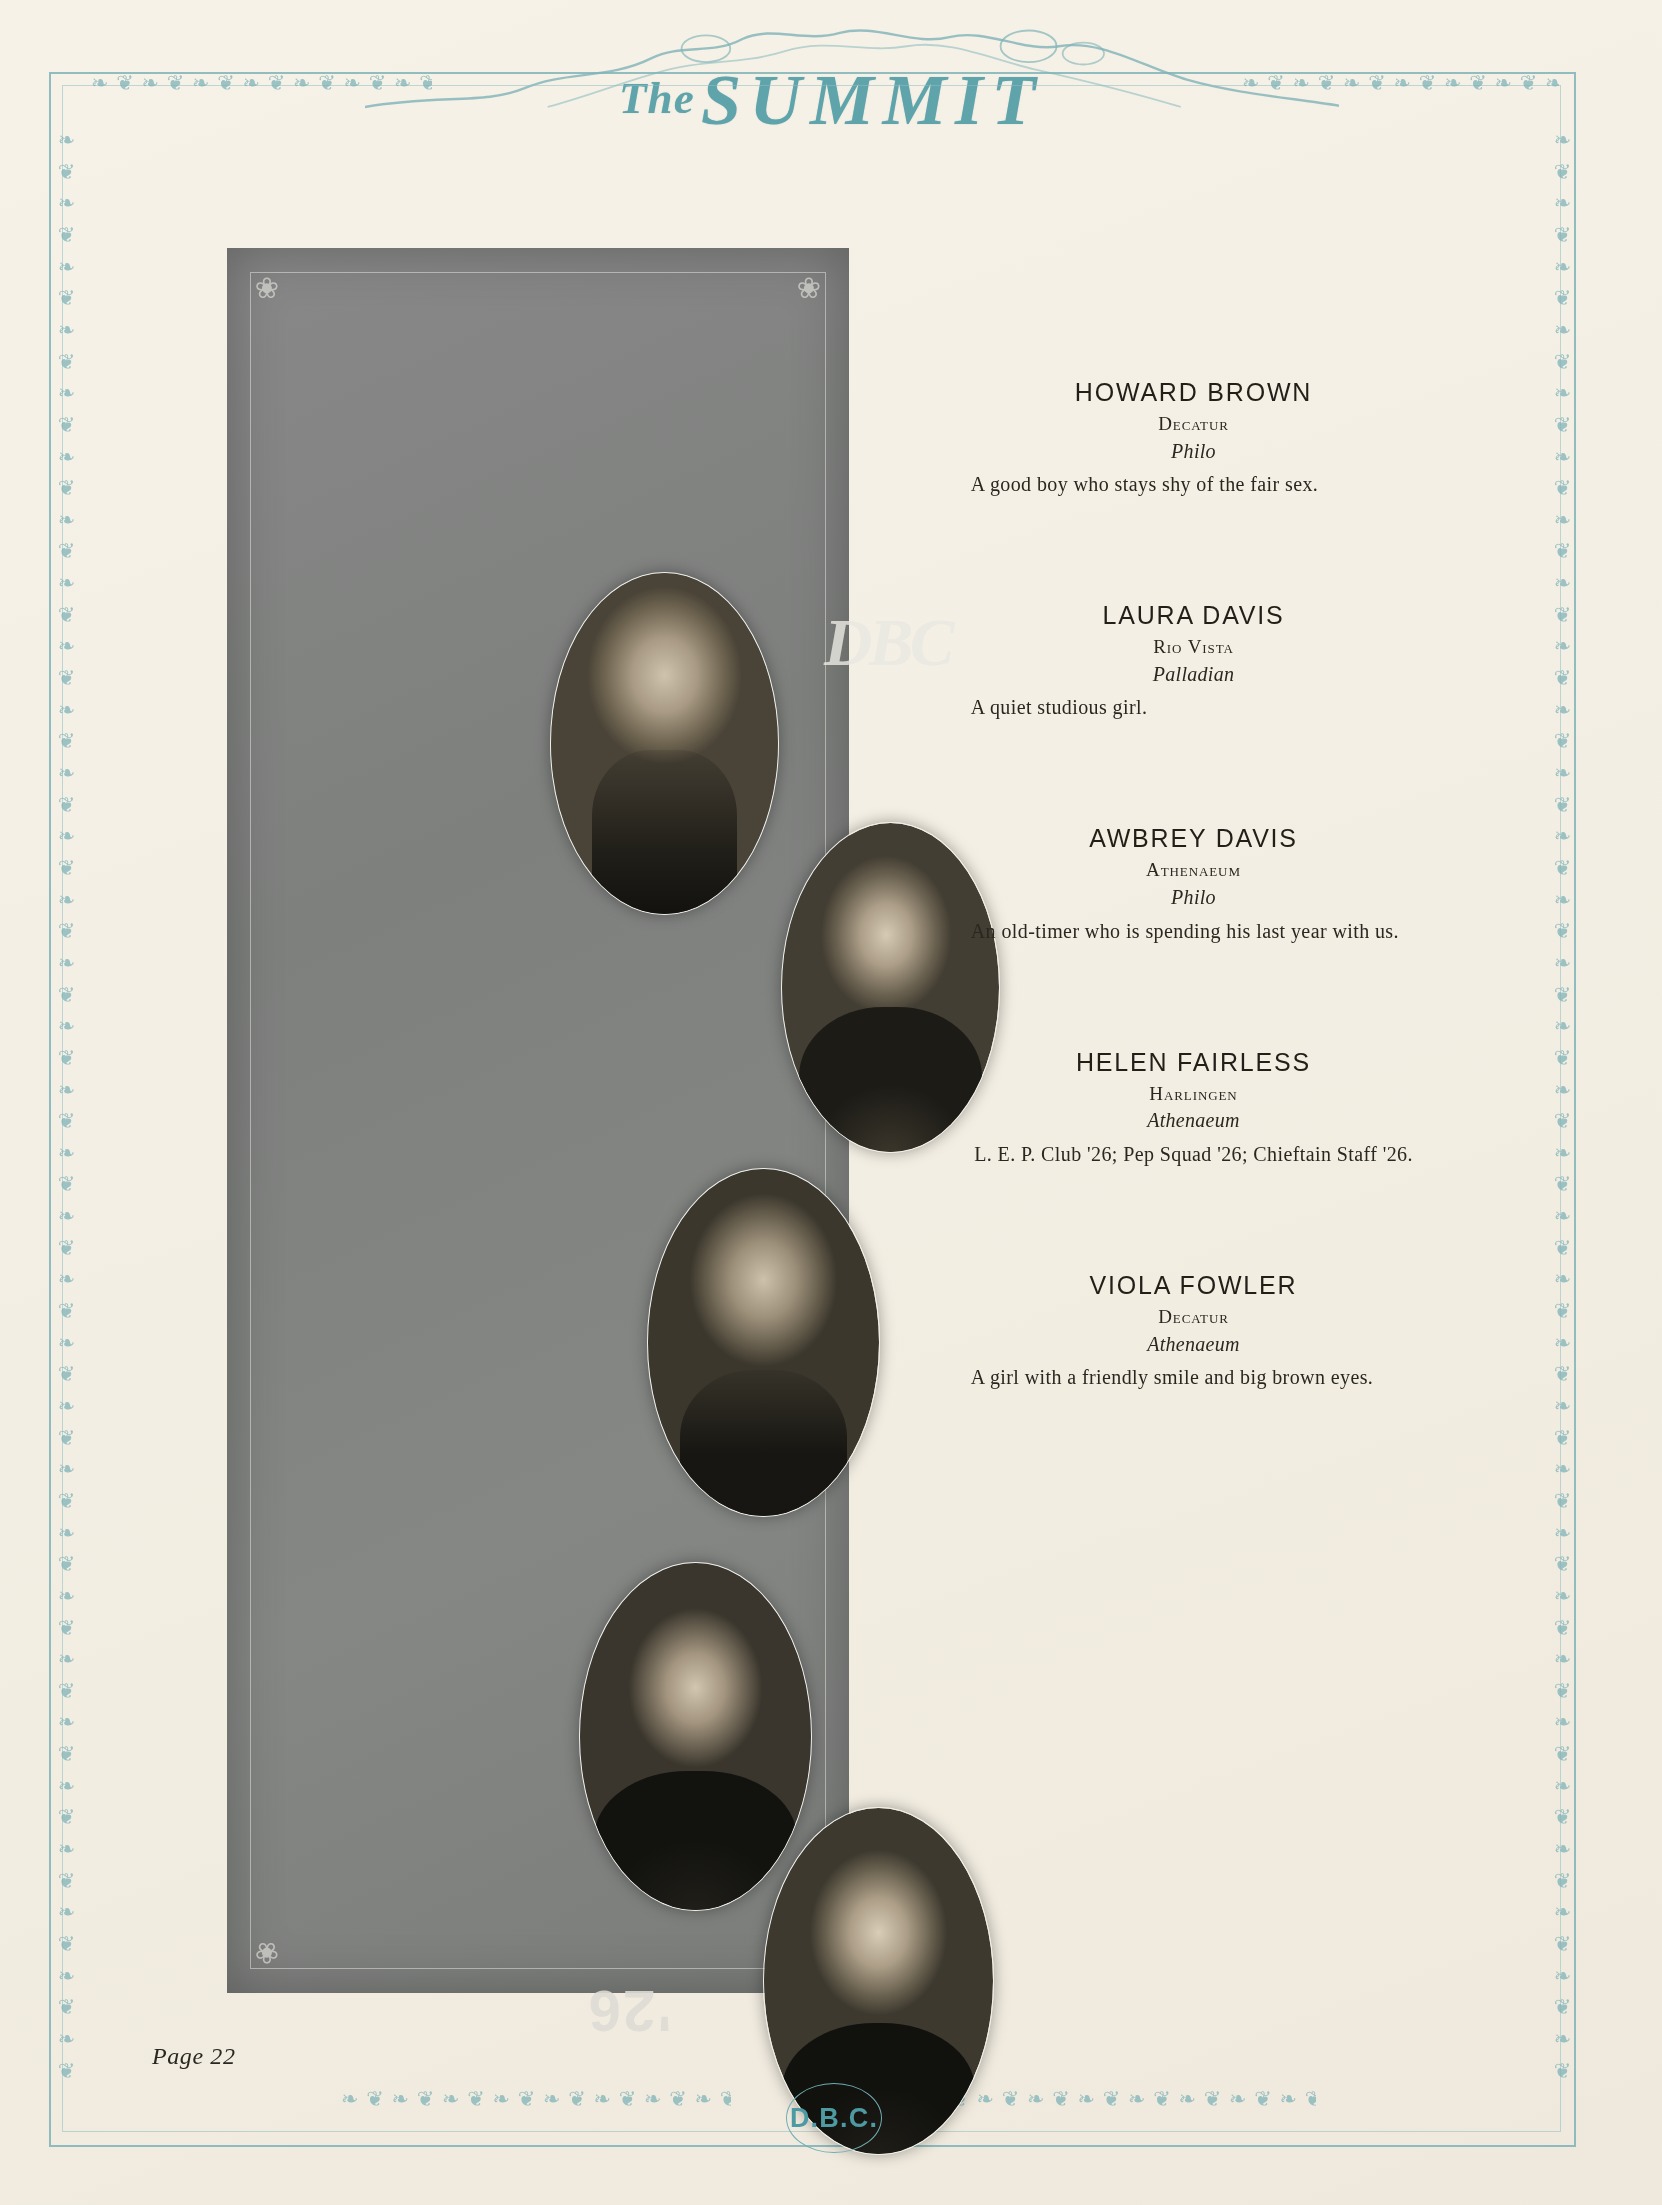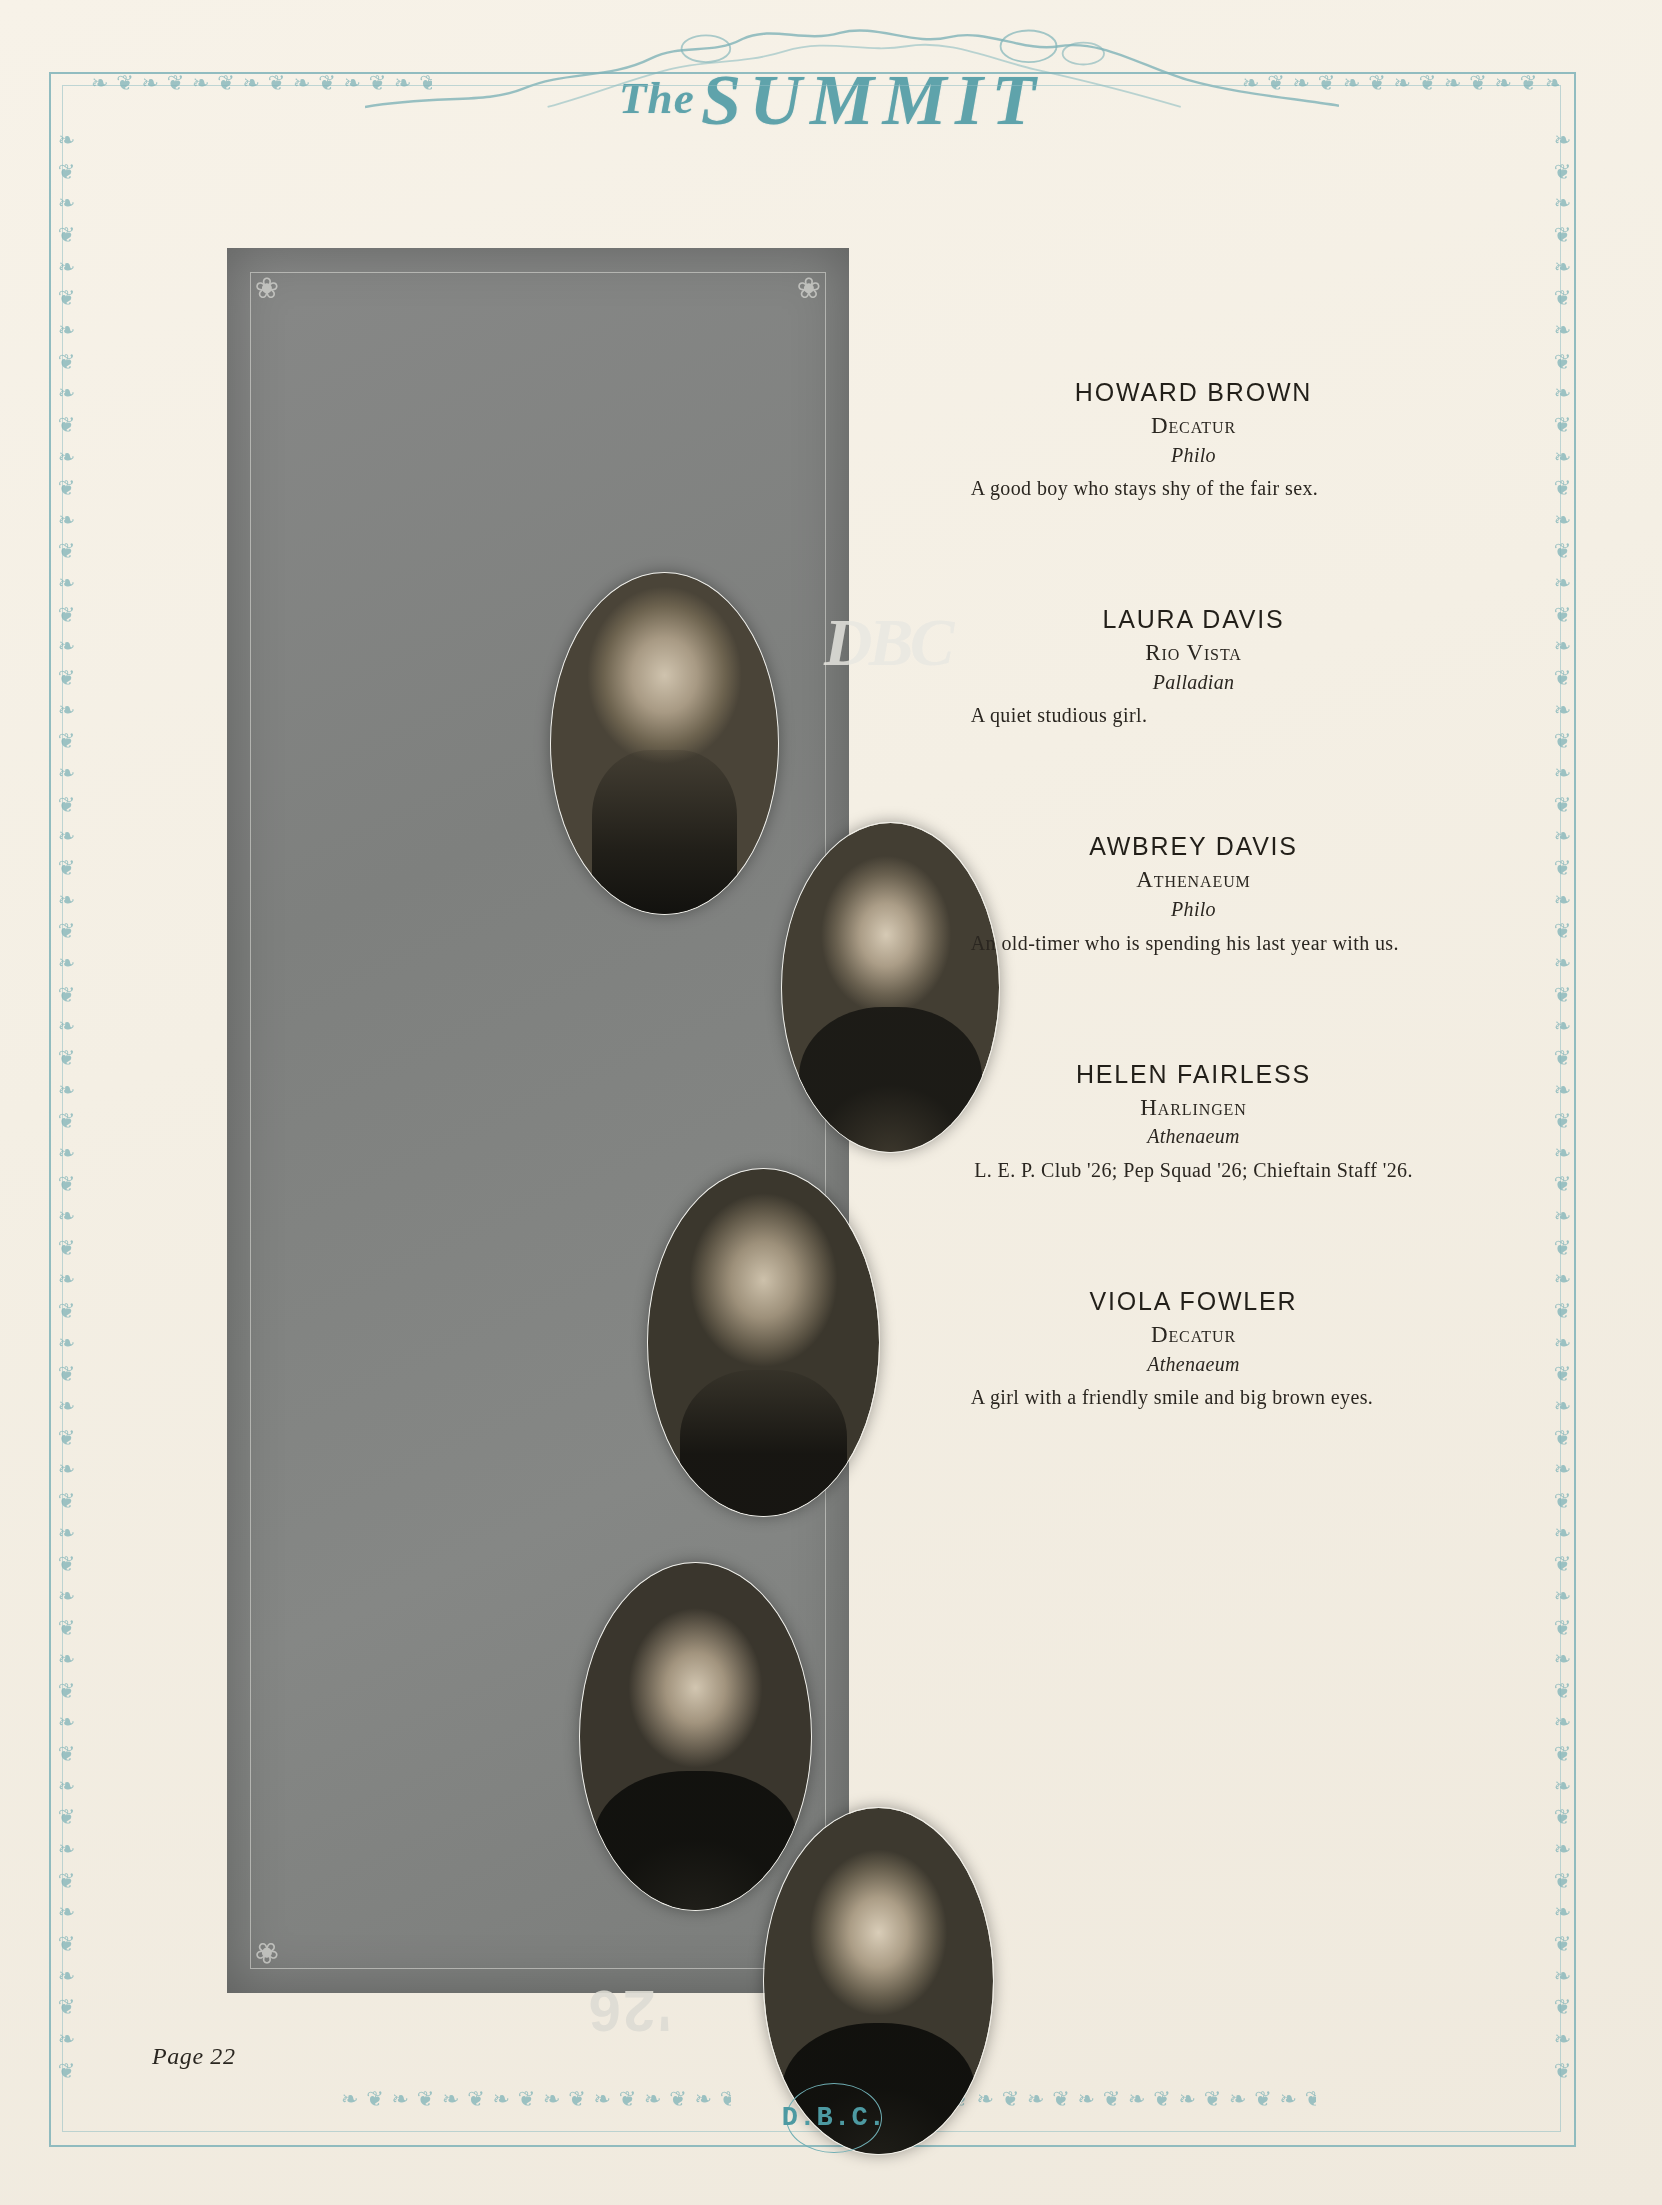--- a/index.html
+++ b/index.html
@@ -140,21 +140,21 @@
     height: 68px;
     border: 1.8px solid #6faeb4;
     border-radius: 50%;
     color: #4d9aa2;
     font-size: 27px;
     font-weight: bold;
     letter-spacing: 1.2px;
     display: flex;
     align-items: center;
     justify-content: center;
-    font-family: Liberation Mono, monospace;
+    font-family: Liberation Sans, sans-serif;
   }
 
   
   .photo-panel {
     position: absolute;
     left: 227px;
     top: 248px;
     width: 622px;
     height: 1745px;
     background: linear-gradient(155deg, #878887 0%, #7e807e 35%, #858785 70%, #7b7d7b 100%);
@@ -317,21 +317,21 @@
   }
   .entry-name {
     font-family: "Liberation Sans", sans-serif;
     font-size: 25px;
     letter-spacing: 1.8px;
     color: #221f19;
     margin-bottom: 6px;
   }
   .entry-town {
     font-family: "Liberation Serif", serif;
-    font-size: 23px;
+    font-size: 19px;
     letter-spacing: 0.9px;
     font-variant: small-caps;
     color: #2a2620;
     margin-bottom: 4.9px;
   }
   .entry-society {
     font-family: "Liberation Serif", serif;
     font-style: italic;
     font-size: 20px;
     letter-spacing: 0.3px;

